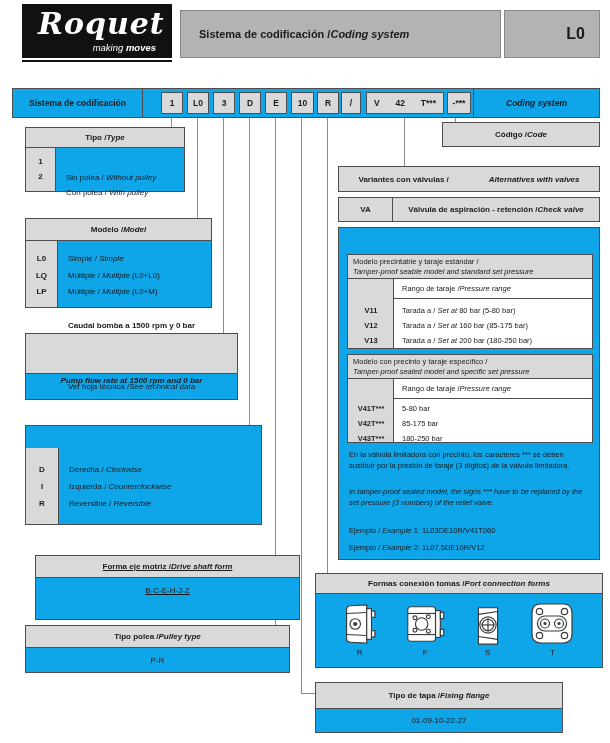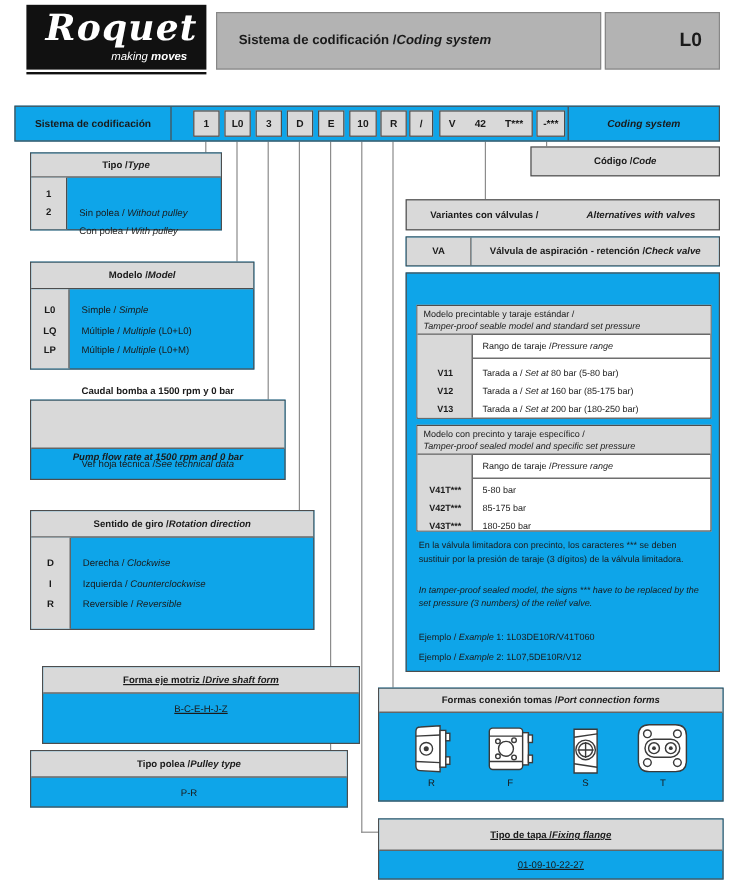--- a/index.html
+++ b/index.html
@@ -157,24 +157,20 @@
     <span>Caudal bomba a 1500 rpm y 0 bar</span>
       <span class="en">Pump flow rate at 1500 rpm and 0 bar</span>
   </div>
   <div class="cen" style="height:25px;">
     <span>Ver hoja técnica / </span>
       <span class="en">See technical data</span>
   </div>
 </div>
 
 <div class="box" style="left:25px;top:425px;width:237px;height:100px;">
-  <div class="hdr" style="height:22px;">
-    <span>Sentido de giro / </span>
-      <span class="en">Rotation direction</span>
-  </div>
   <div class="lst" style="top:22px;">
     <div class="codecol" style="width:33px;padding-top:13px;line-height:17px;">
       <div>D</div>
       <div>I</div>
       <div>R</div>
     </div>
     <div class="rows" style="margin-left:43px;padding-top:13px;line-height:17px;">
       <div><span>Derecha / </span><span class="en">Clockwise</span></div>
       <div><span>Izquierda / </span><span class="en">Counterclockwise</span></div>
       <div><span>Reversible / </span><span class="en">Reversible</span></div>
@@ -348,21 +344,21 @@
             <circle cx="31" cy="22.5" r="4.5"></circle>
           <circle cx="17" cy="22.5" r="1.6" fill="#3a3a3a" stroke="none"></circle>
           <circle cx="31" cy="22.5" r="1.6" fill="#3a3a3a" stroke="none"></circle>
         </svg>
       </span>
       <div class="portlabel">T</div>
     </div>
   </div>
 </div>
 
-<div class="box" style="left:315px;top:682px;width:288px;height:51px;text-decoration:underline;">
+<div class="box" style="left:315px;top:682px;width:248px;height:51px;">
   <div class="hdr" style="height:26px;">
     <span>Tipo de tapa / </span>
       <span class="en">Fixing flange</span>
   </div>
   <div class="cen" style="height:23px;">
     <span>01-09-10-22-27</span>
   </div>
 </div>
 
 </body></html>

